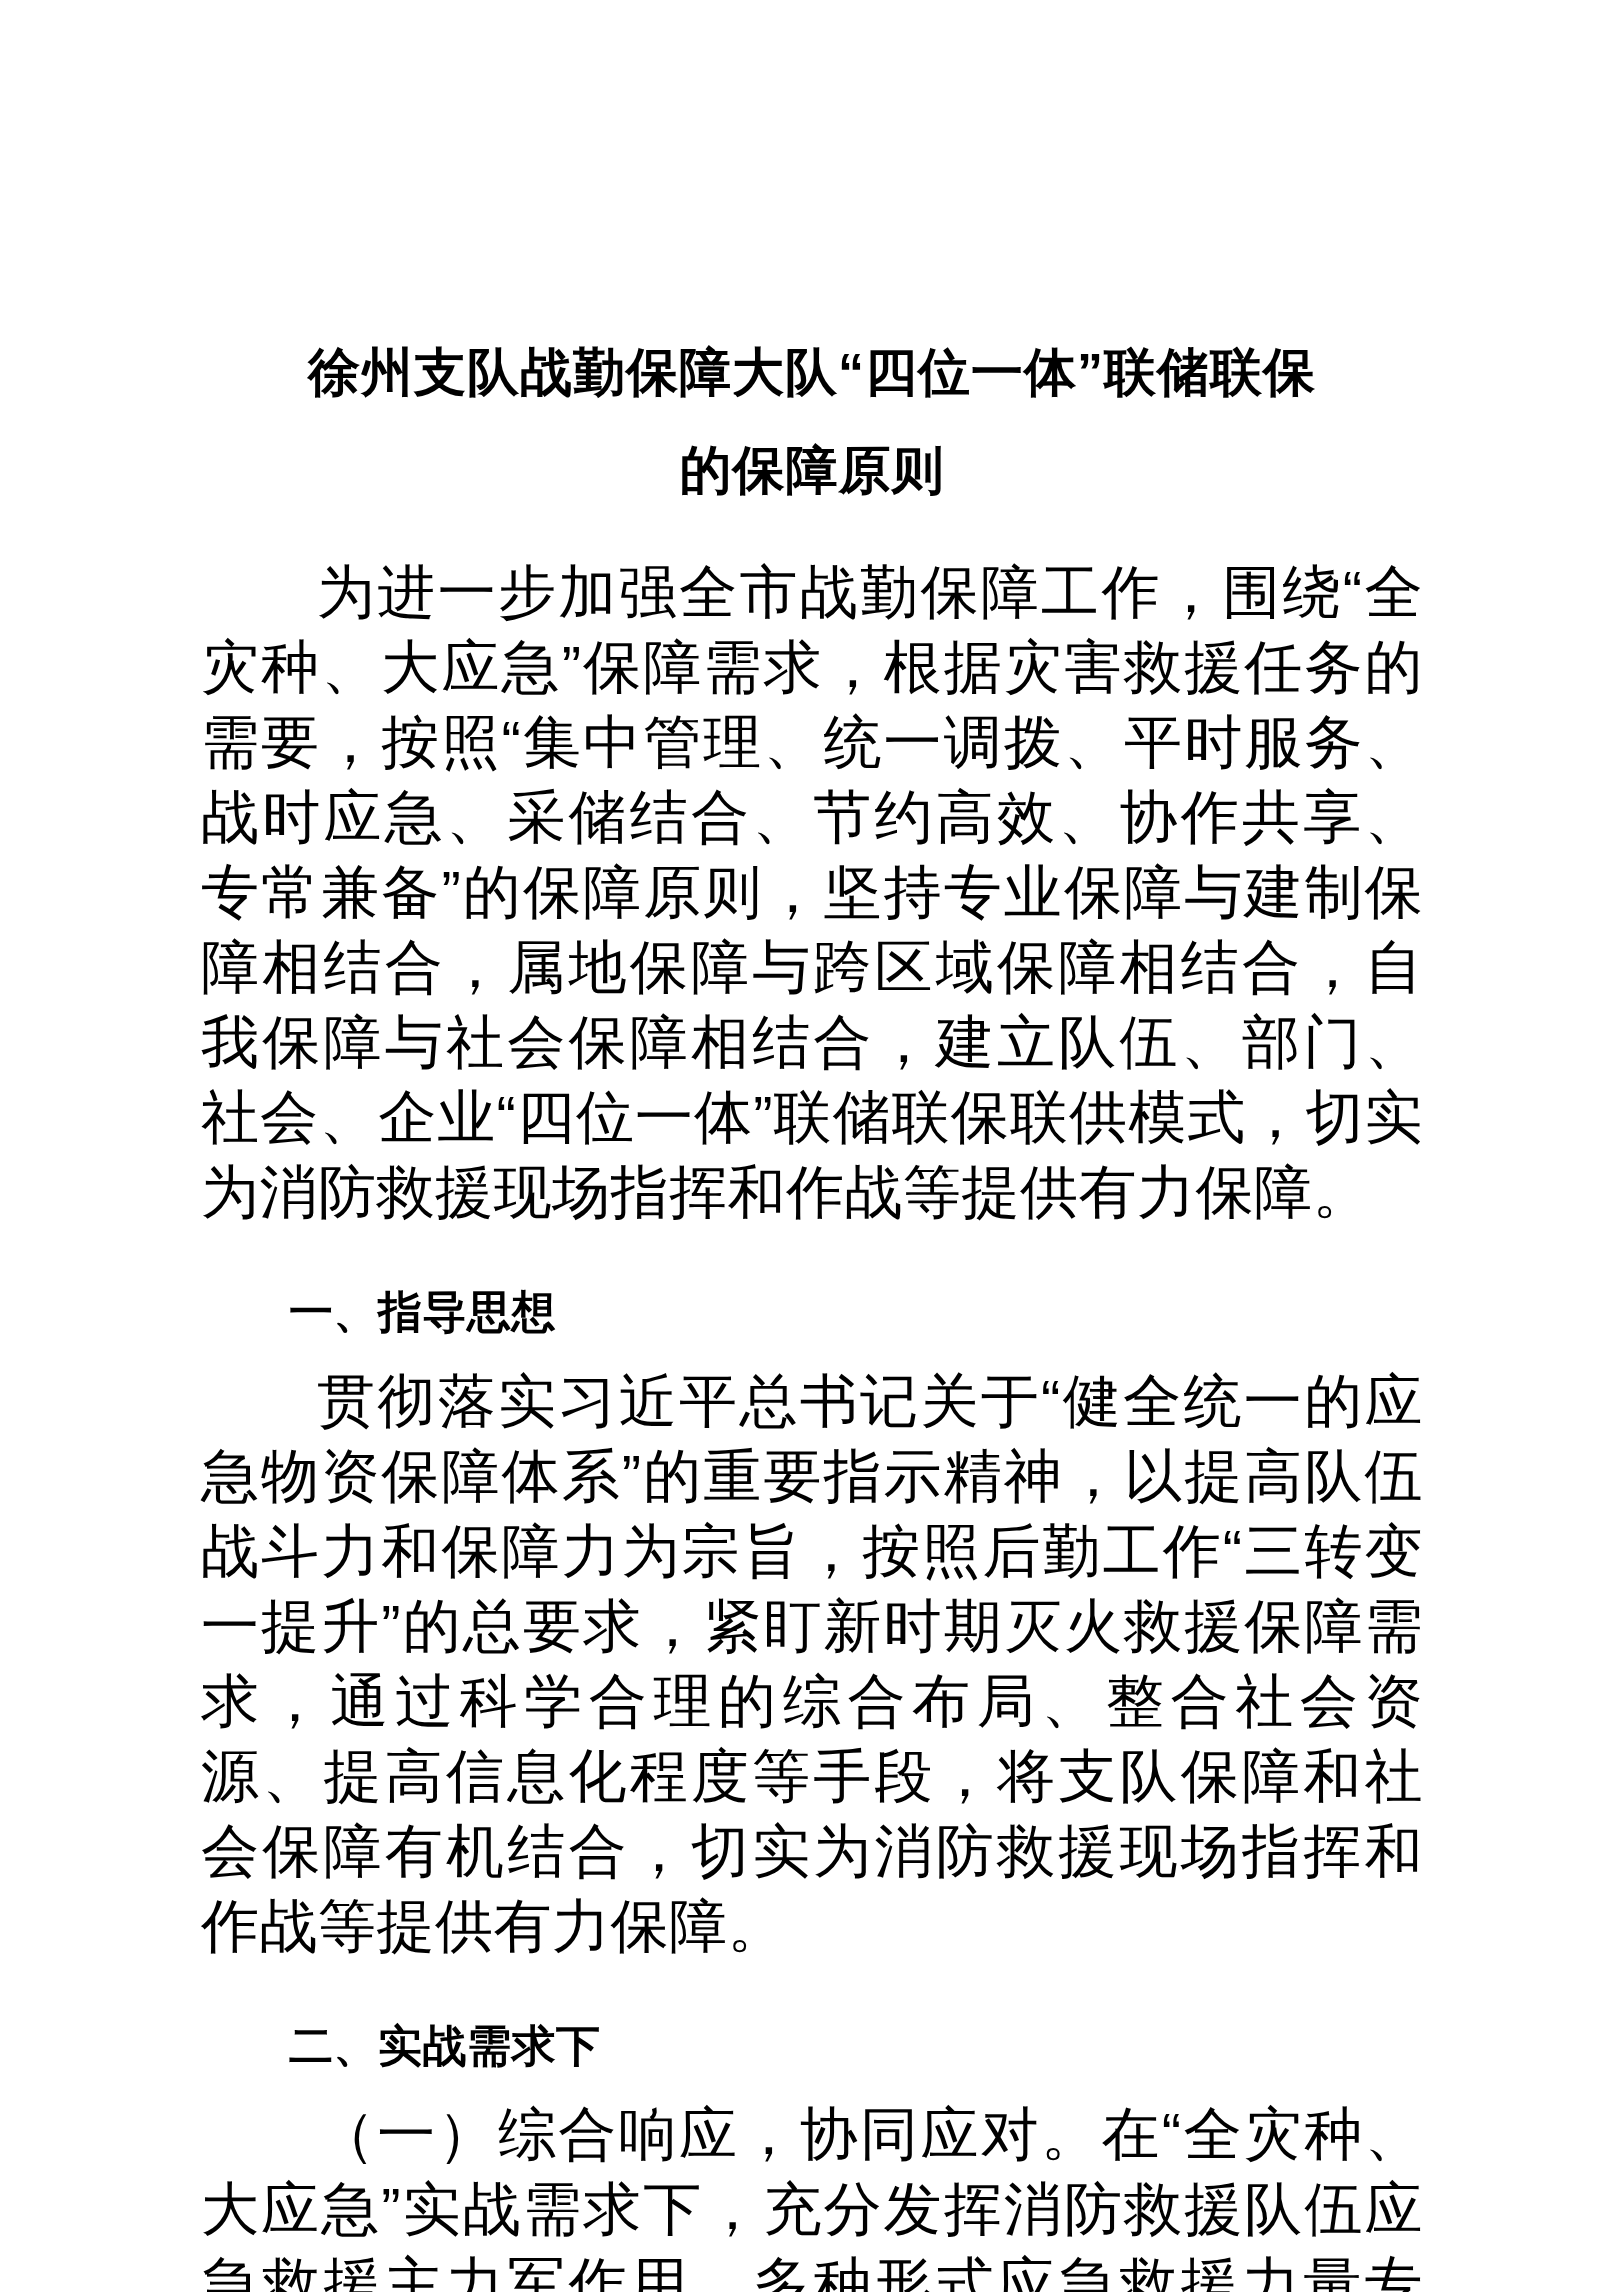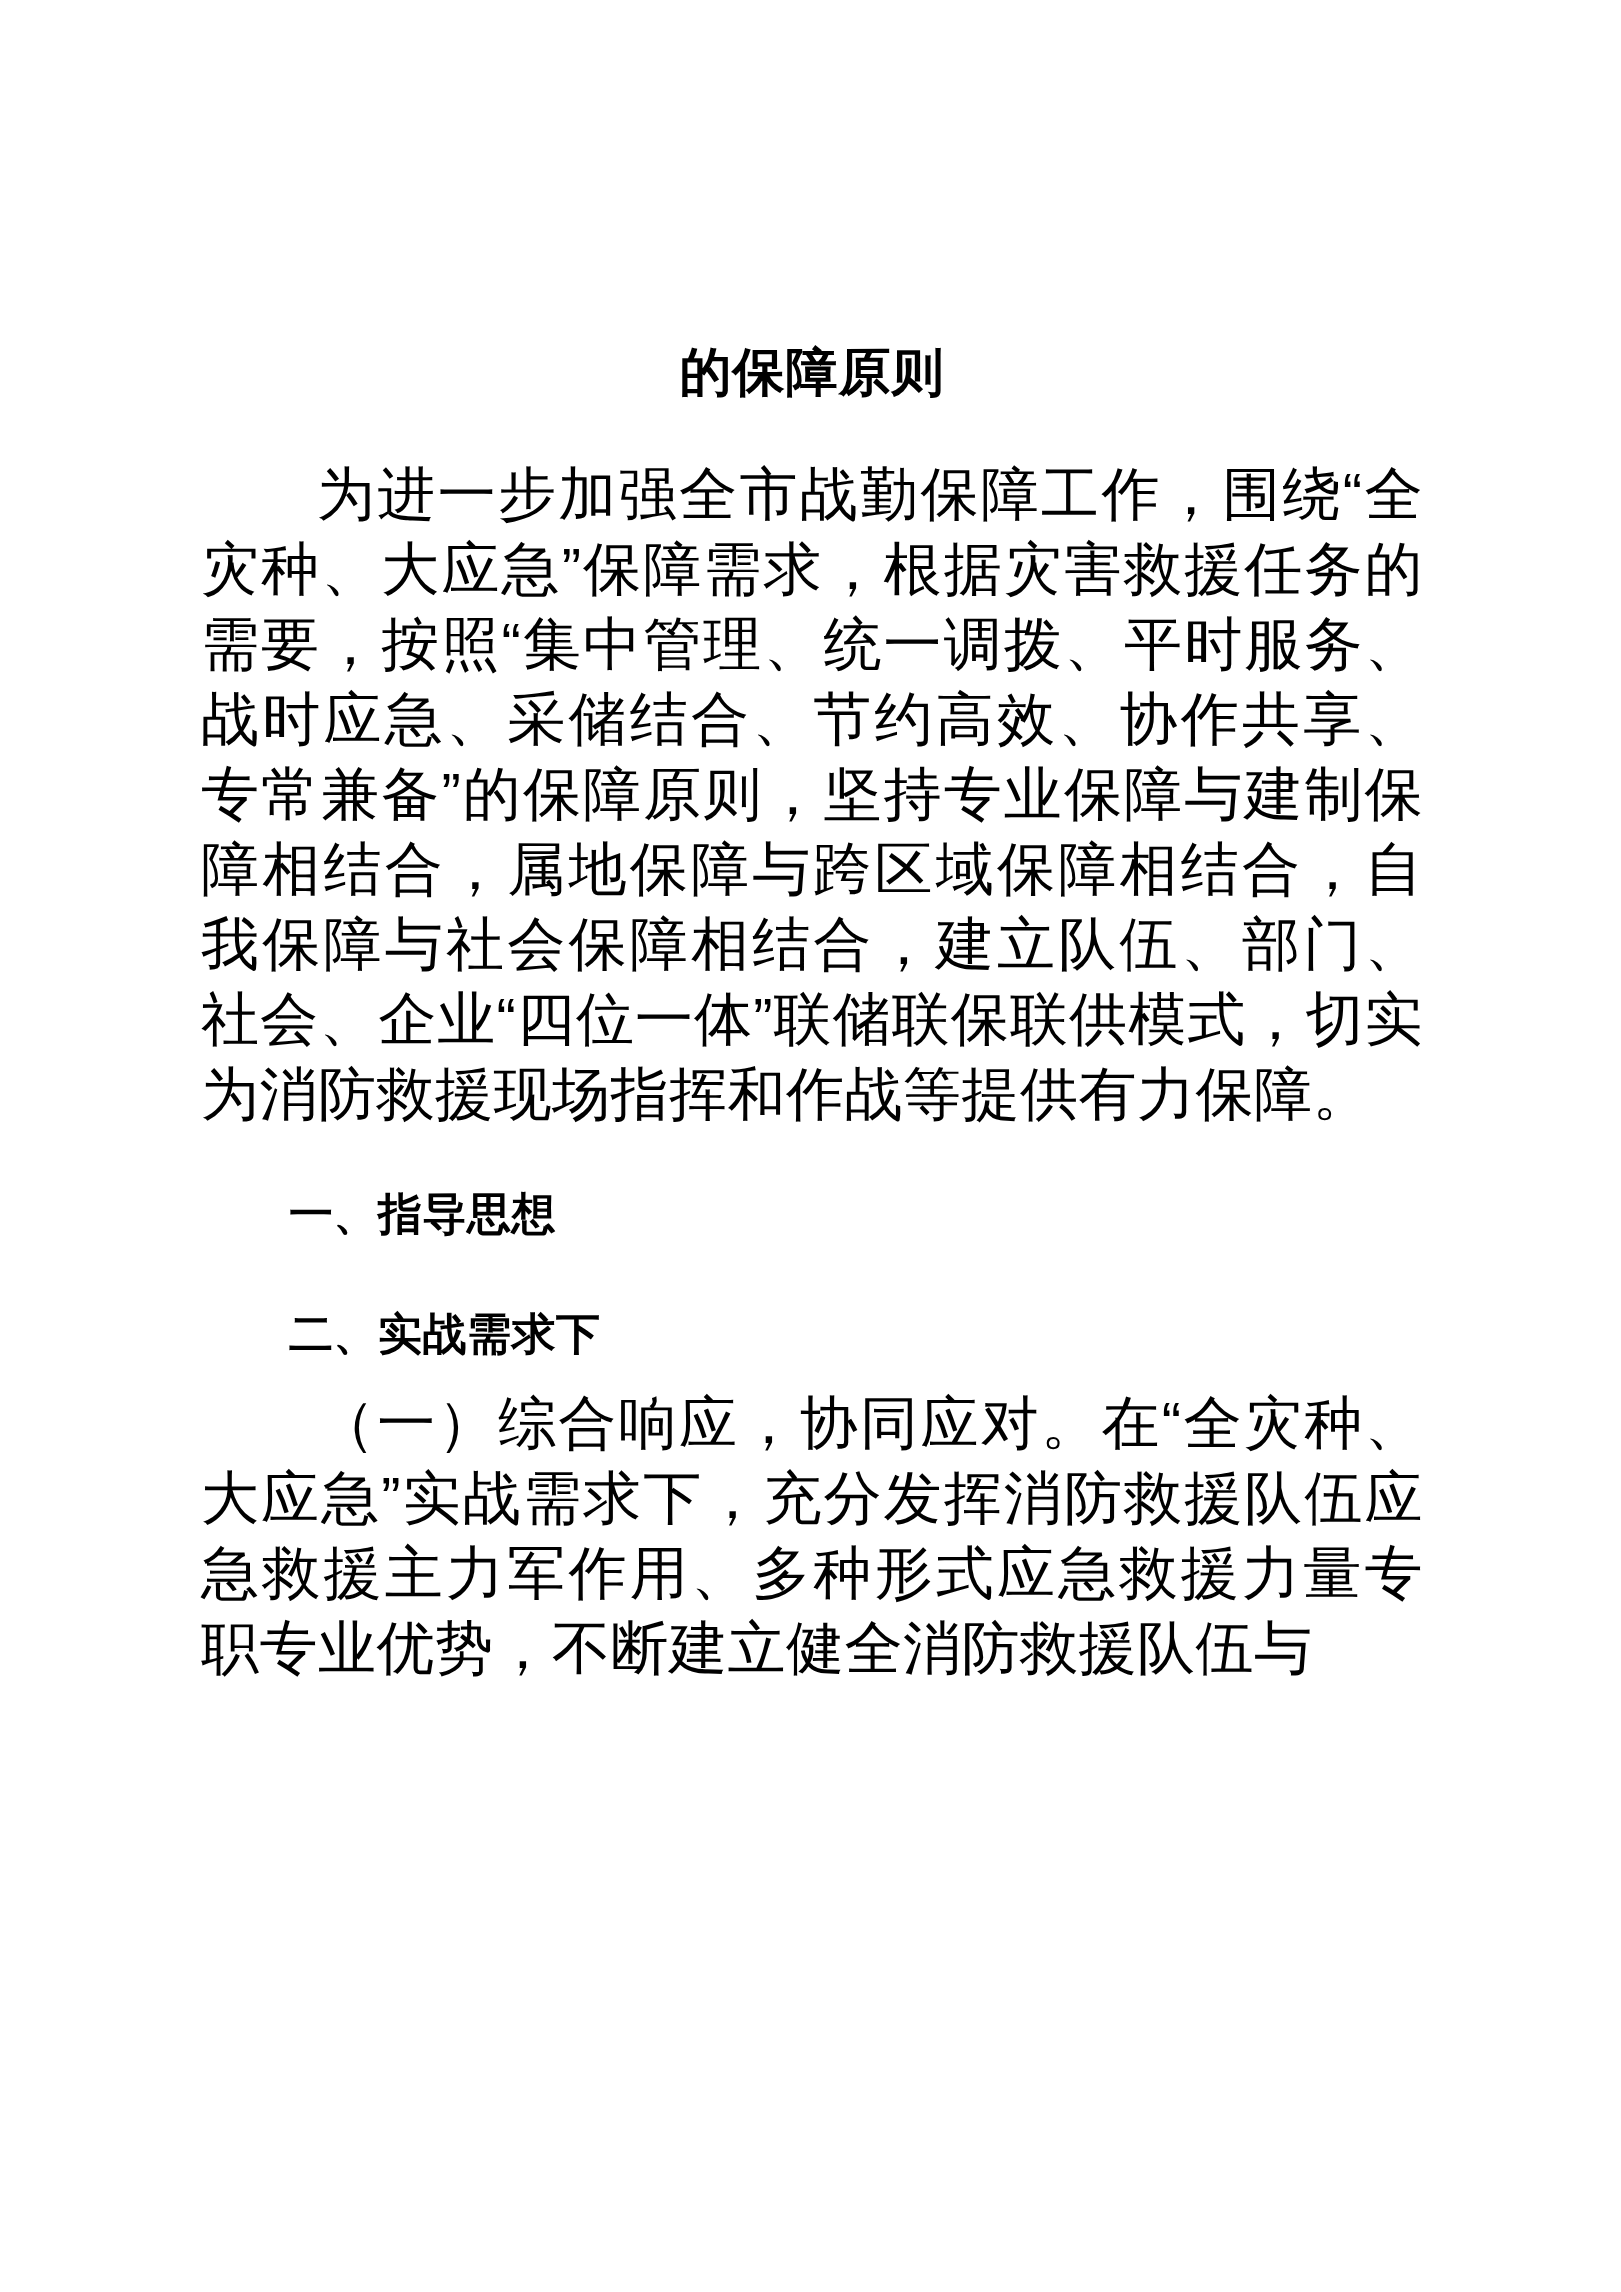--- a/index.html
+++ b/index.html
@@ -48,26 +48,28 @@
     text-indent: 2em;
     letter-spacing: 0.5px;
   }
 </style>
 </head>
 <body>
 
 <div class="page">
 
   <h1 class="doc-title">
+    <span class="title-line">徐州支队战勤保障大队“四位一体”联储联保</span>
     <span class="title-line">的保障原则</span>
   </h1>
 
   <p class="body-para">为进一步加强全市战勤保障工作，围绕“全灾种、大应急”保障需求，根据灾害救援任务的需要，按照“集中管理、统一调拨、平时服务、战时应急、采储结合、节约高效、协作共享、专常兼备”的保障原则，坚持专业保障与建制保障相结合，属地保障与跨区域保障相结合，自我保障与社会保障相结合，建立队伍、部门、社会、企业“四位一体”联储联保联供模式，切实为消防救援现场指挥和作战等提供有力保障。</p>
 
   <h2 class="section-heading">一、指导思想</h2>
 
+  <p class="body-para">贯彻落实习近平总书记关于“健全统一的应急物资保障体系”的重要指示精神，以提高队伍战斗力和保障力为宗旨，按照后勤工作“三转变一提升”的总要求，紧盯新时期灭火救援保障需求，通过科学合理的综合布局、整合社会资源、提高信息化程度等手段，将支队保障和社会保障有机结合，切实为消防救援现场指挥和作战等提供有力保障。</p>
 
   <h2 class="section-heading">二、实战需求下</h2>
 
   <p class="body-para">（一）综合响应，协同应对。在“全灾种、大应急”实战需求下，充分发挥消防救援队伍应急救援主力军作用、多种形式应急救援力量专职专业优势，不断建立健全消防救援队伍与</p>
 
 </div>
 
 
 </body></html>

